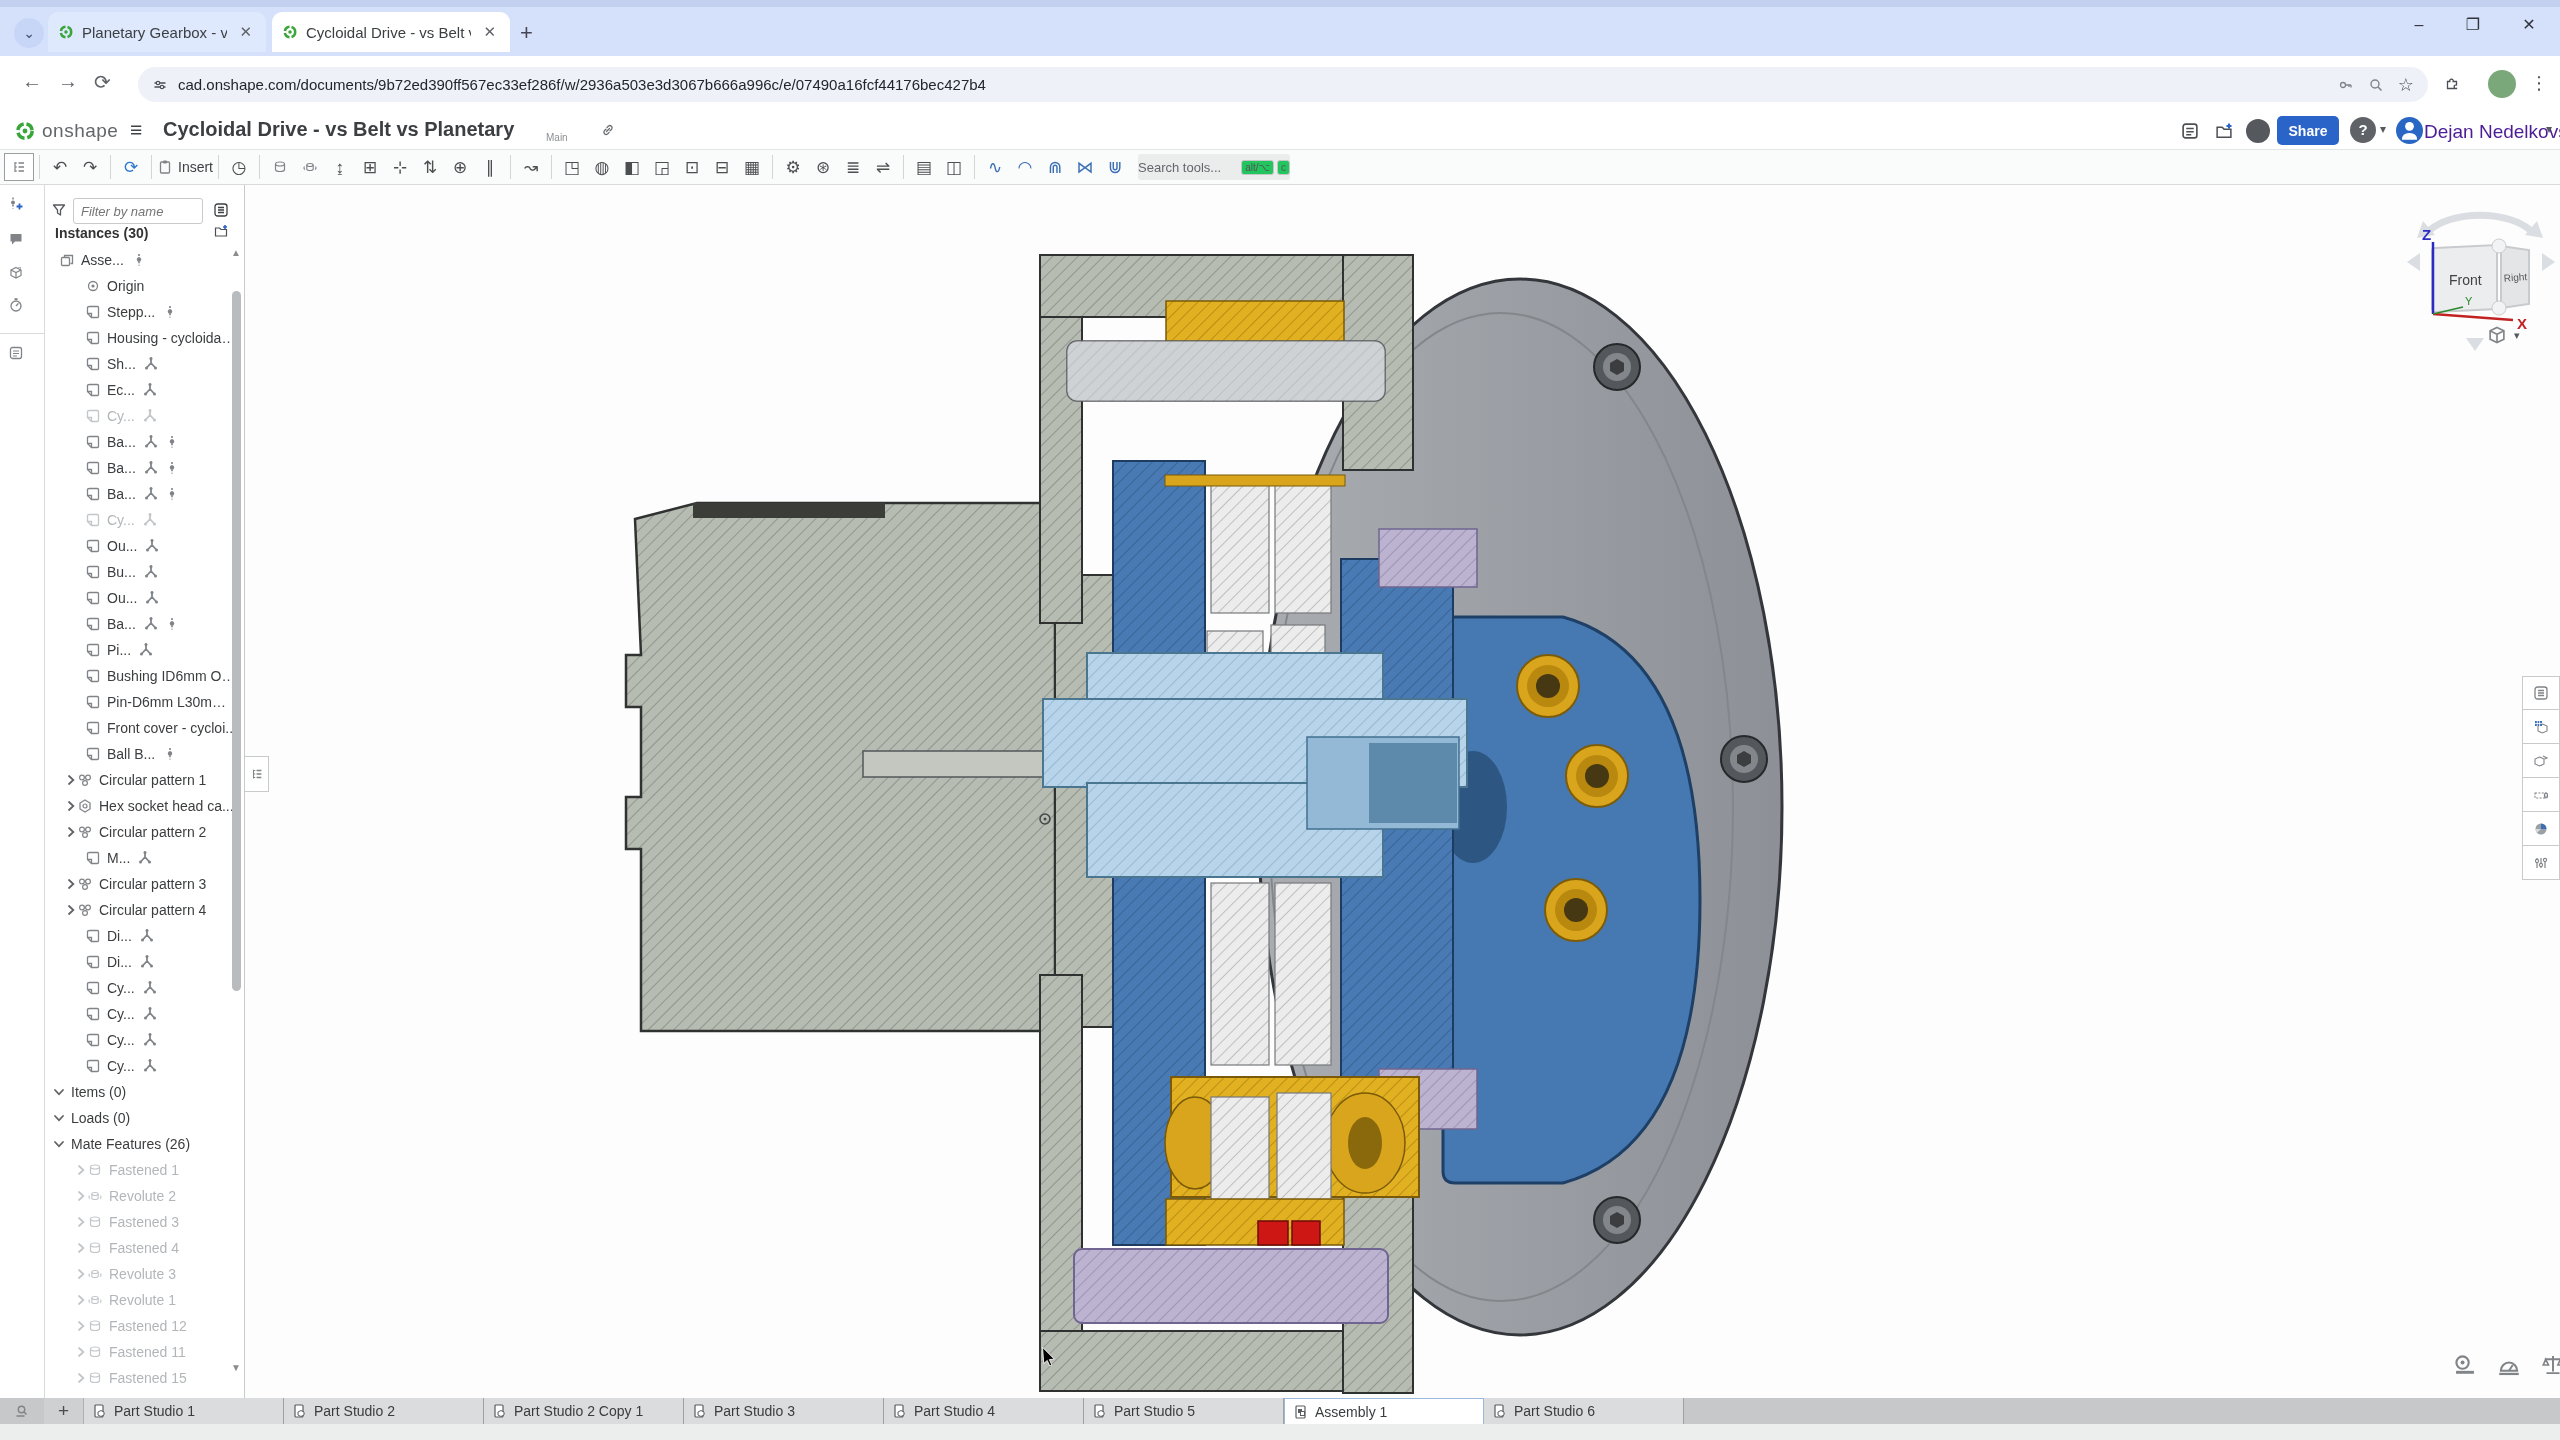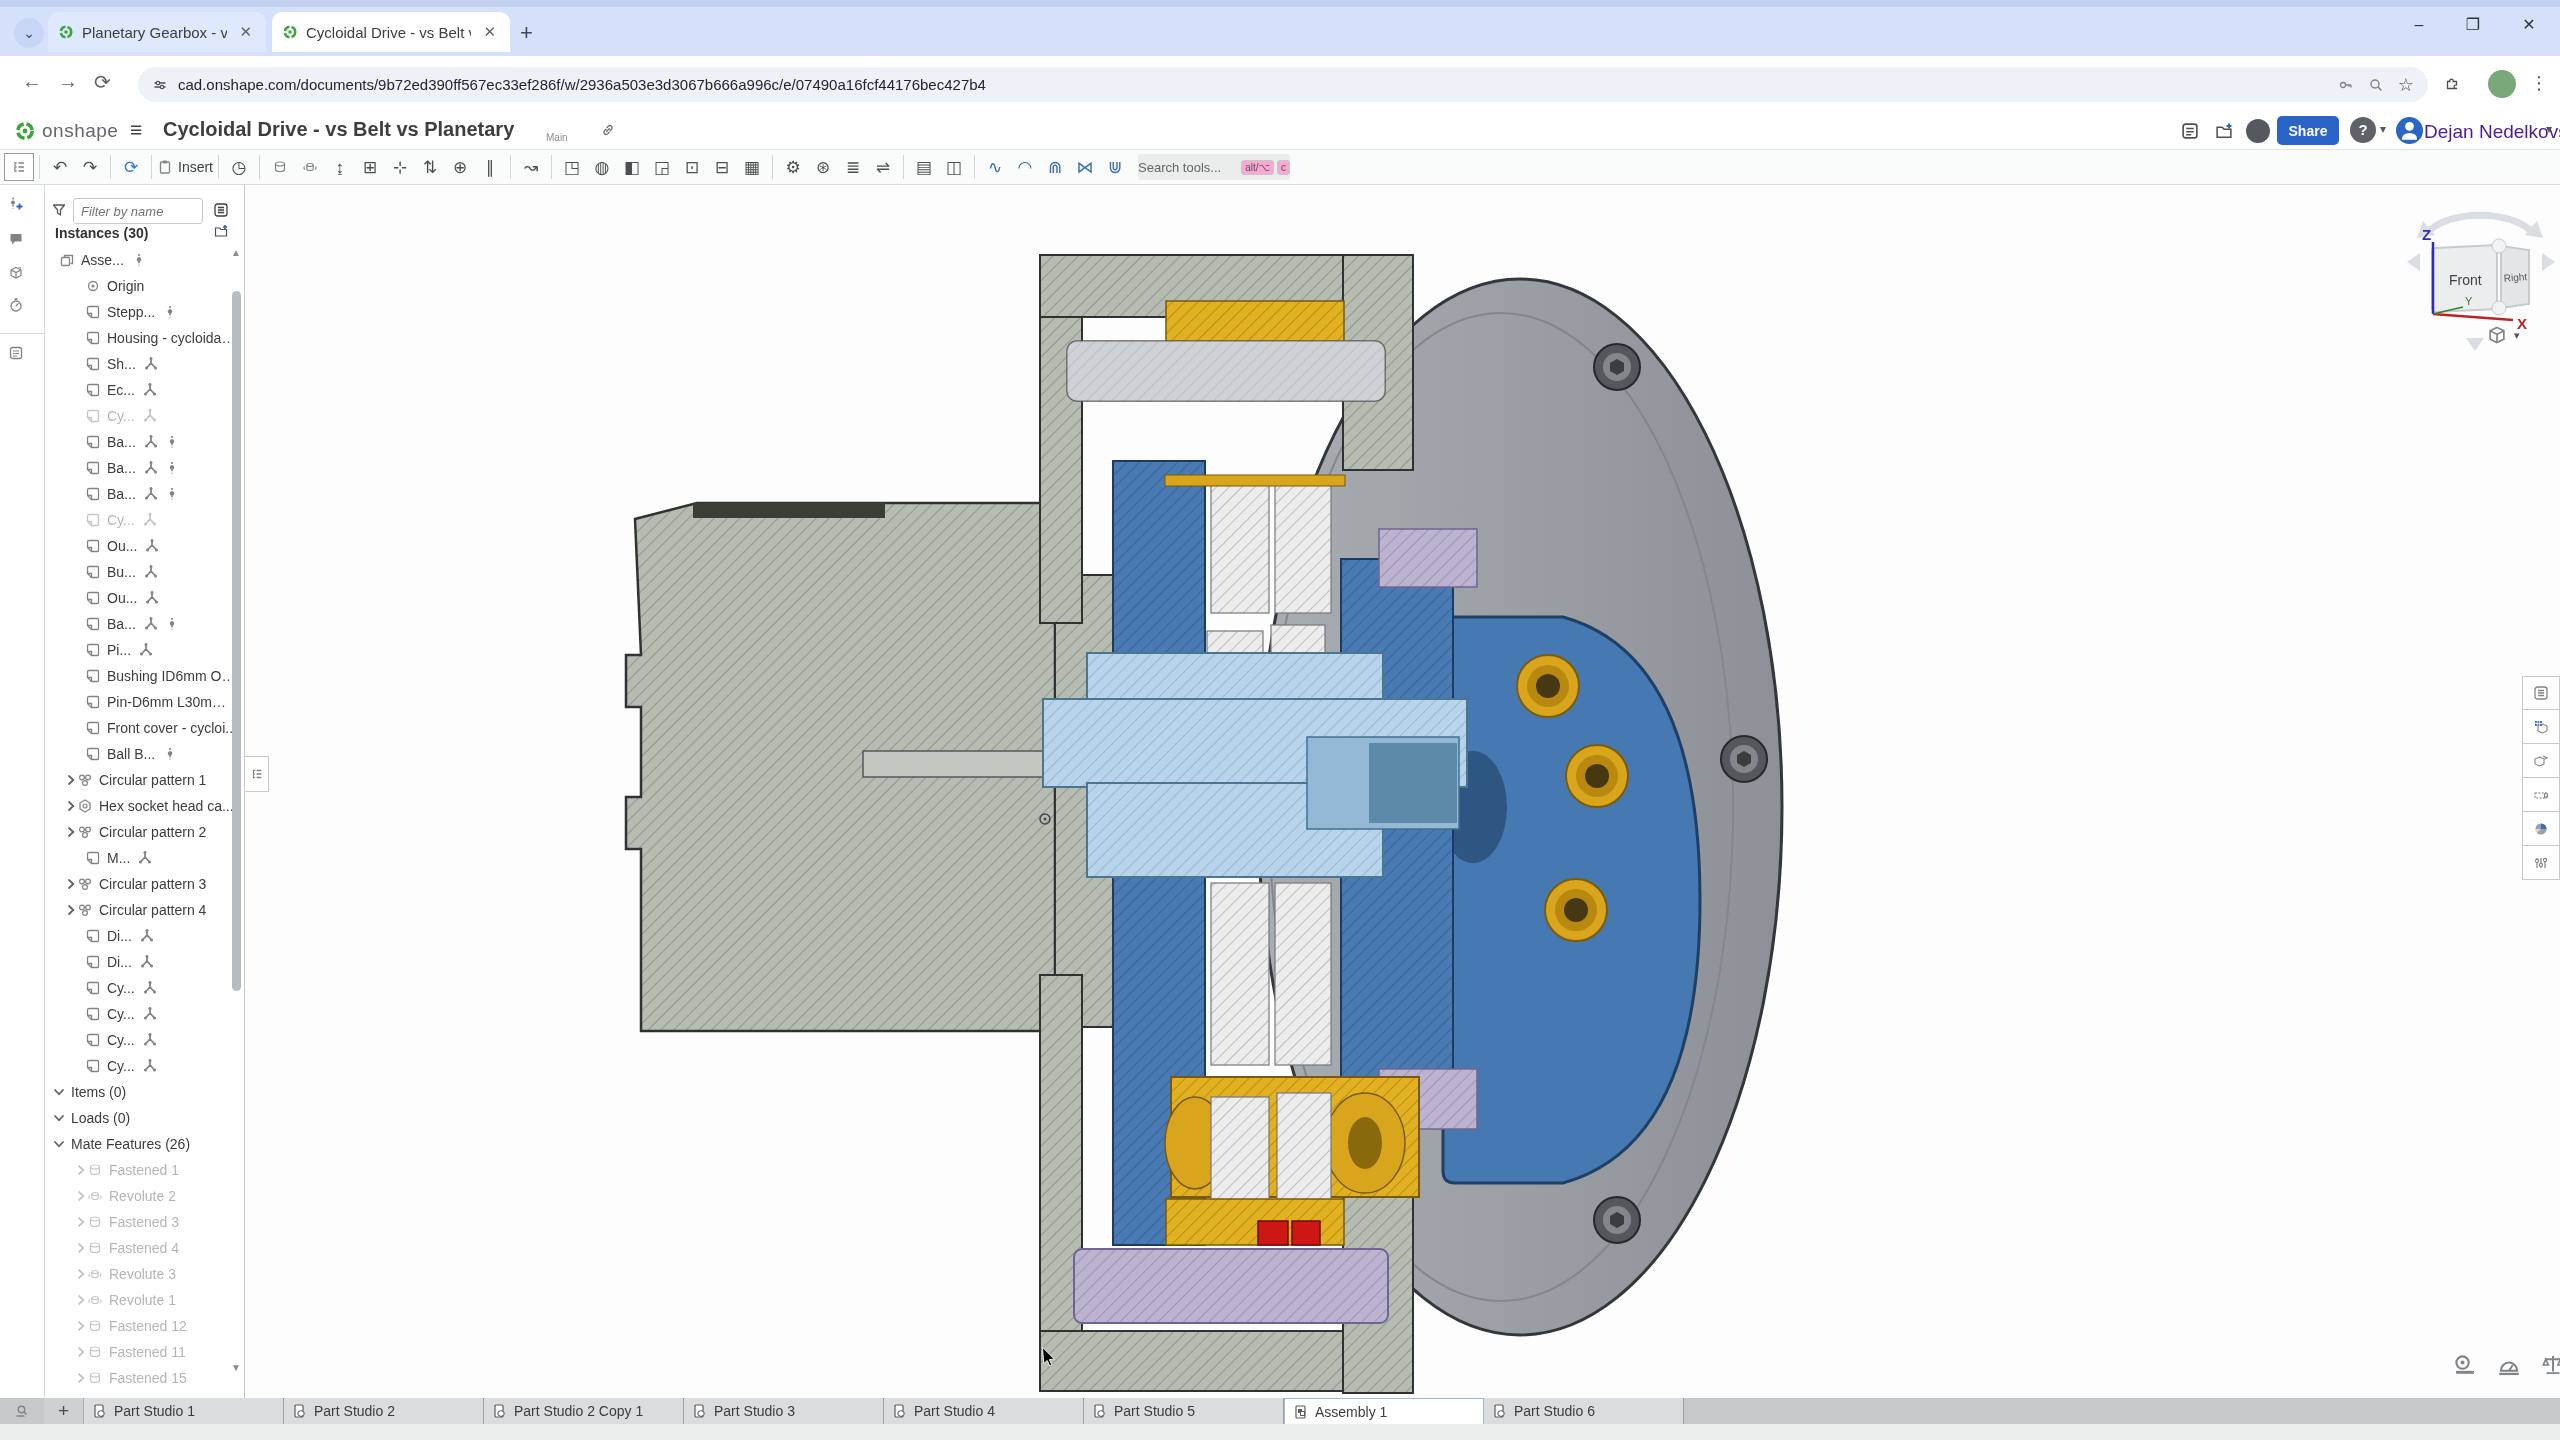--- a/index.html
+++ b/index.html
@@ -33,21 +33,21 @@
   .helpc { position:absolute; left:2350px; top:5px; width:26px; height:26px; border-radius:50%; background:#5f6368; color:#fff; text-align:center; line-height:26px; font-size:15px; font-weight:bold; }
   
   #maintoolbar { position:absolute; left:0; top:150px; width:2560px; height:35px; background:#fafbfb; border-bottom:1px solid #d9dadb; display:flex; align-items:center; padding-left:4px; }
   .tbtn { background:none; border:none; height:28px; min-width:30px; display:flex; align-items:center; justify-content:center; color:#4c4f52; }
   .tbtn.boxed { border:1px solid #9b9ea1; background:#fff; width:28px; }
   .tbtn .tg { font-size:17px; line-height:1; }
   .tbtn .tlabel { font-size:14px; color:#3c3f42; margin-left:5px; }
   .tsep { width:1px; height:24px; background:#d4d5d6; margin:0 5px; display:inline-block; }
   #searchtools { margin-left:8px; width:152px; height:26px; background:#ebecec; border-radius:3px; display:flex; align-items:center; padding:0 0; }
   #searchtools .ph { font-size:13px; color:#63676b; flex:1; }
-  #searchtools kbd { background:#f9a8d4; border:1px solid #c6c7c8; border-radius:3px; font-family:"Liberation Sans",sans-serif; font-size:10px; color:#555; padding:1px 3px; margin-left:3px; }
+  #searchtools kbd { background:#22c55e; border:1px solid #c6c7c8; border-radius:3px; font-family:"Liberation Sans",sans-serif; font-size:10px; color:#555; padding:1px 3px; margin-left:3px; }
   
   #leftstrip { position:absolute; left:0; top:185px; width:45px; height:1213px; background:#fff; border-right:1px solid #d9dadb; }
   .stripbtn { position:absolute; left:8px; width:28px; height:28px; color:#3c3e40; }
   #leftpanel { position:absolute; left:45px; top:185px; width:200px; height:1213px; background:#fff; border-right:1px solid #c9cacb; overflow:hidden; }
   #filterrow { position:absolute; left:0; top:11px; width:200px; height:30px; }
   #filterinput { position:absolute; left:28px; top:2px; width:130px; height:26px; border:1px solid #c9cacb; border-radius:3px; font-size:13px; font-style:italic; color:#9aa0a6; padding:0 7px; }
   #insthdr { position:absolute; left:10px; top:40px; font-size:14px; font-weight:bold; color:#333; }
   #tree { position:absolute; left:0; top:62px; width:192px; }
   .trow { height:26px; display:flex; align-items:center; font-size:14px; color:#3b3d3f; white-space:nowrap; }
   .trow.dim { color:#b3b6b9; }

